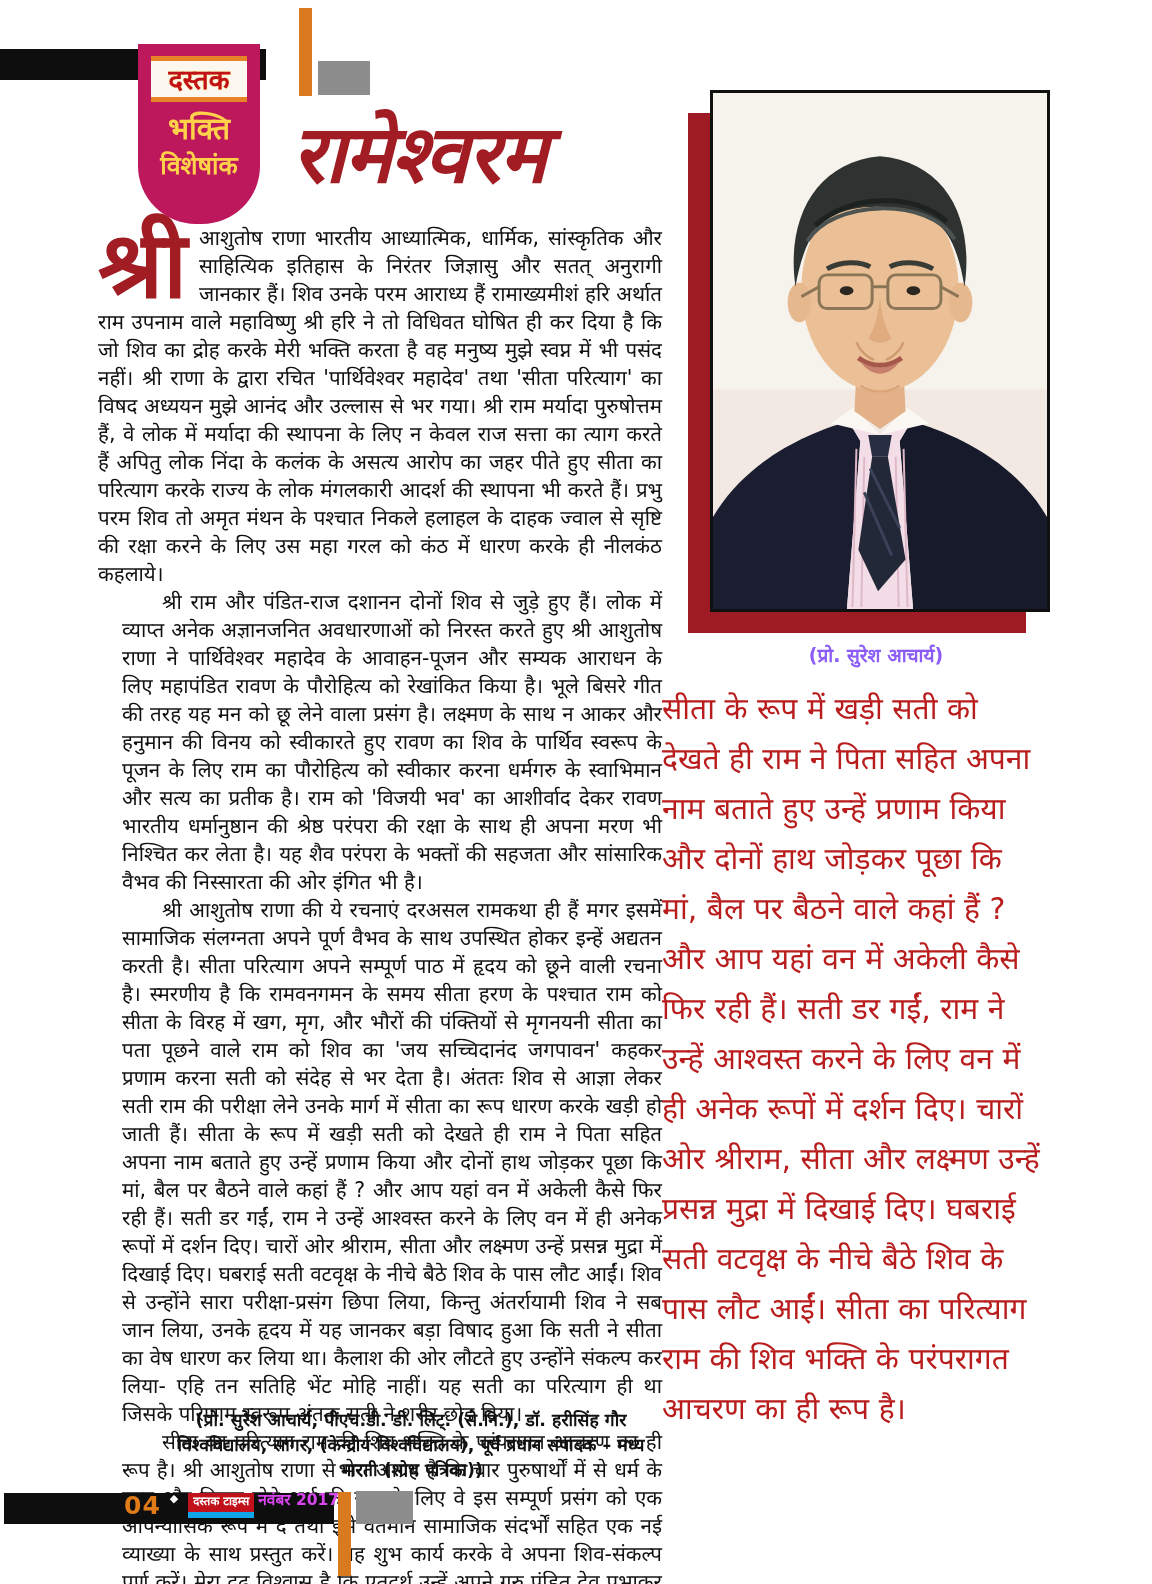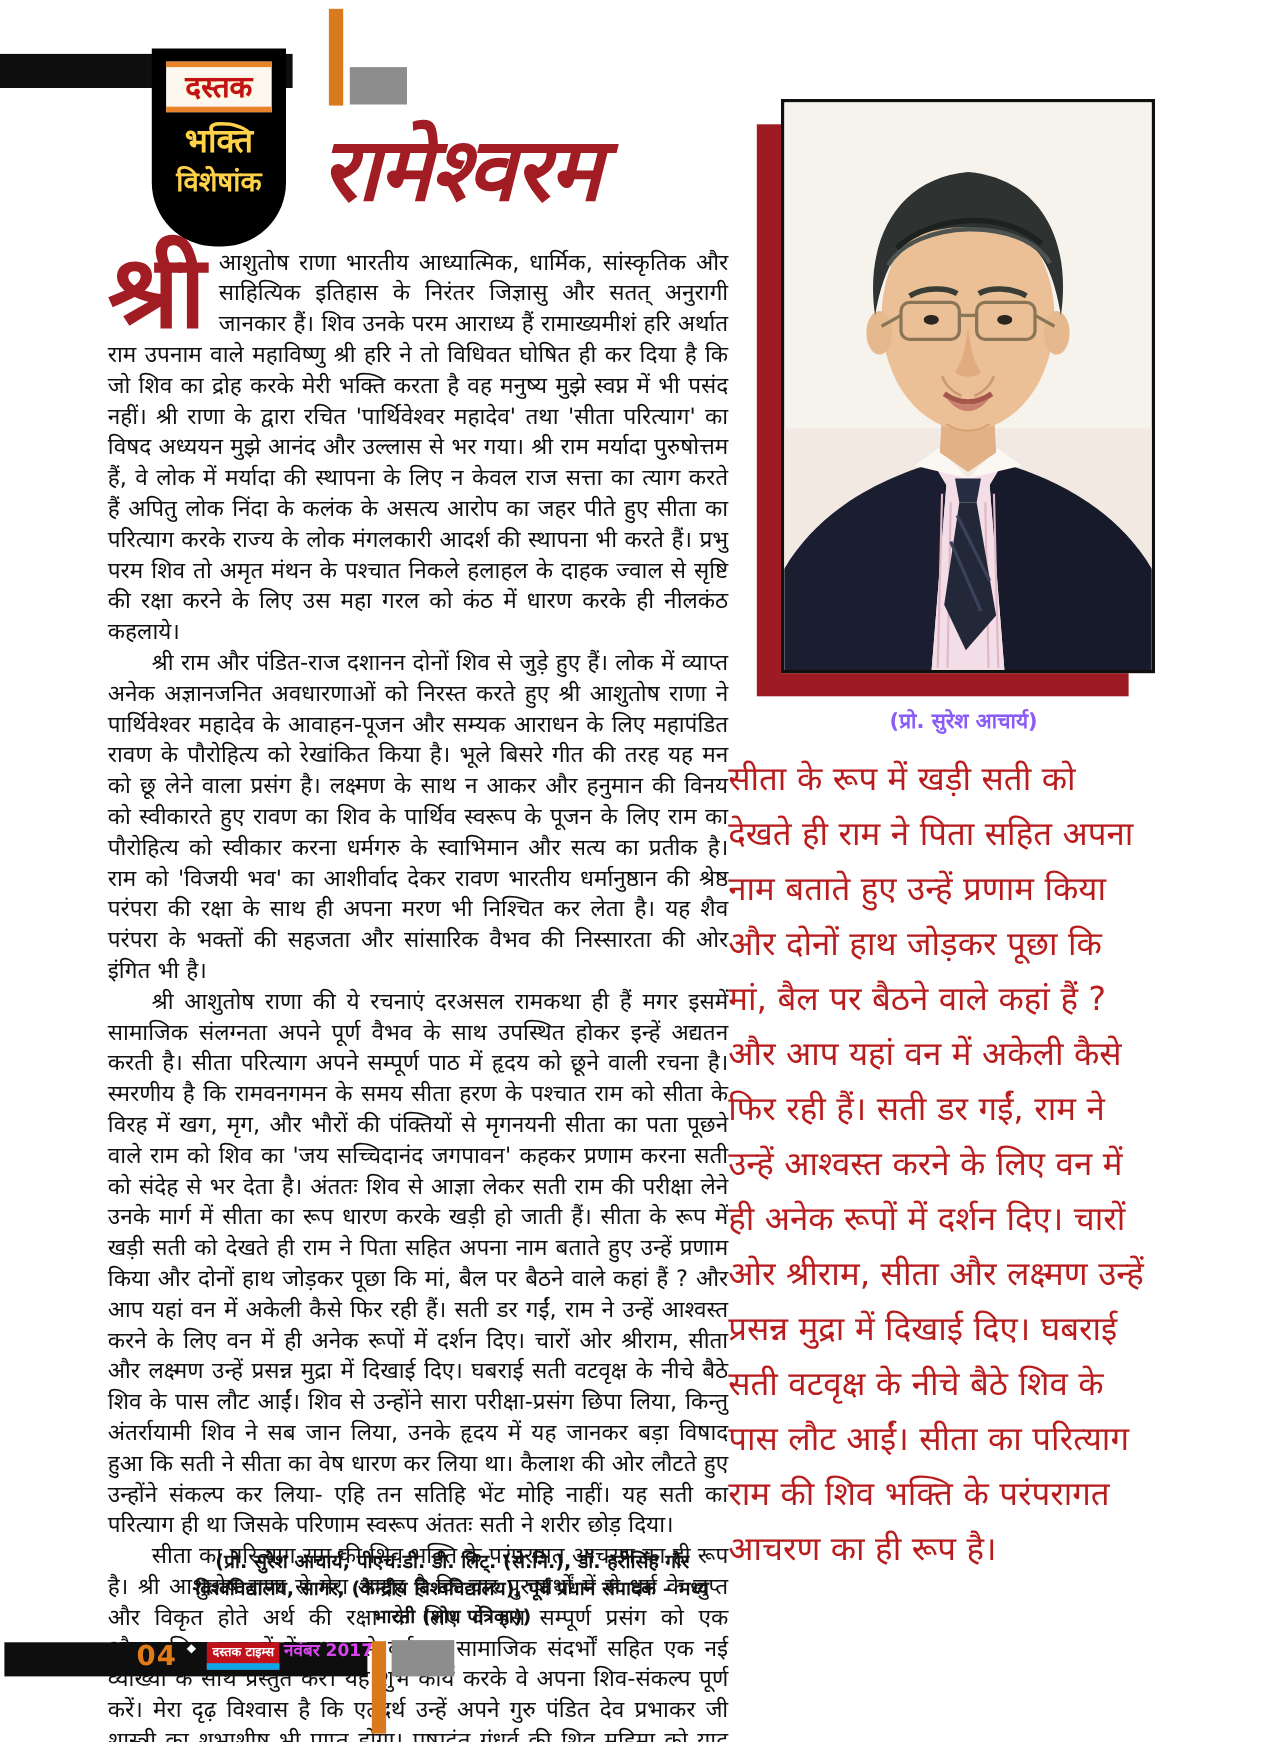--- a/index.html
+++ b/index.html
@@ -11,21 +11,21 @@
   .abs { position:absolute; }
 
   
   .top-black-bar { left:0; top:49px; width:266px; height:31px; background:#0e0e0e; }
   .top-orange-bar { left:299px; top:8px; width:13px; height:88px; background:#d97a1e; }
   .top-gray-rect { left:318px; top:61px; width:52px; height:34px; background:#8d8d8d; }
 
   
   .masthead-badge {
     left:138px; top:44px; width:122px; height:180px; z-index:3;
-    background:#000000; border-radius:0 0 58px 58px;
+    background:#be185d; border-radius:0 0 58px 58px;
     display:flex; flex-direction:column; align-items:center;
   }
   .mini-logo {
     margin-top:12px; width:96px; height:46px; background:#fdf8ef;
     border-top:5px solid #e8832a; border-bottom:5px solid #e8832a;
     display:flex; align-items:center; justify-content:center;
   }
   .mini-logo span { color:#c1121c; font-weight:bold; font-size:27px; line-height:1;
     text-shadow:0 0 1px #f5c518; }
   .edition { color:#ffd24a; font-weight:bold; font-size:30px; line-height:1.0; }
@@ -44,21 +44,21 @@
   .photo-caption { left:686px; top:642px; width:380px; text-align:center;
     font-weight:bold; font-size:19px; color:#8b5cf6; }
 
   
   .pull-quote { left:662px; top:684px; width:382px; font-size:30px; line-height:50px;
     color:#b91c1c; letter-spacing:0; }
 
   
   .article { left:98px; top:224px; width:564px; }
   .article p { font-size:20.5px; line-height:28px; text-align:justify; color:#101010; }
-  .article p + p { text-indent:40px; }
+  .article p + p { text-indent:40px;margin-left:24px; }
   .dropcap { float:left; font-size:92px; line-height:80px; height:82px;
     font-weight:bold; color:#a21c23; margin:2px 12px 0 0; }
   .credit { left:160px; top:1408px; width:502px; text-align:center; font-weight:bold;
     font-size:17.5px; line-height:25px; color:#111; }
 
   
   .footer-bar { left:4px; top:1493px; width:330px; height:31px; background:#0e0e0e;
     display:flex; align-items:flex-start;padding-left:20px; }
   .footer-page { margin-left:100px; color:#e07b17; font-weight:bold; font-size:25px;
     letter-spacing:1px; line-height:1; }

